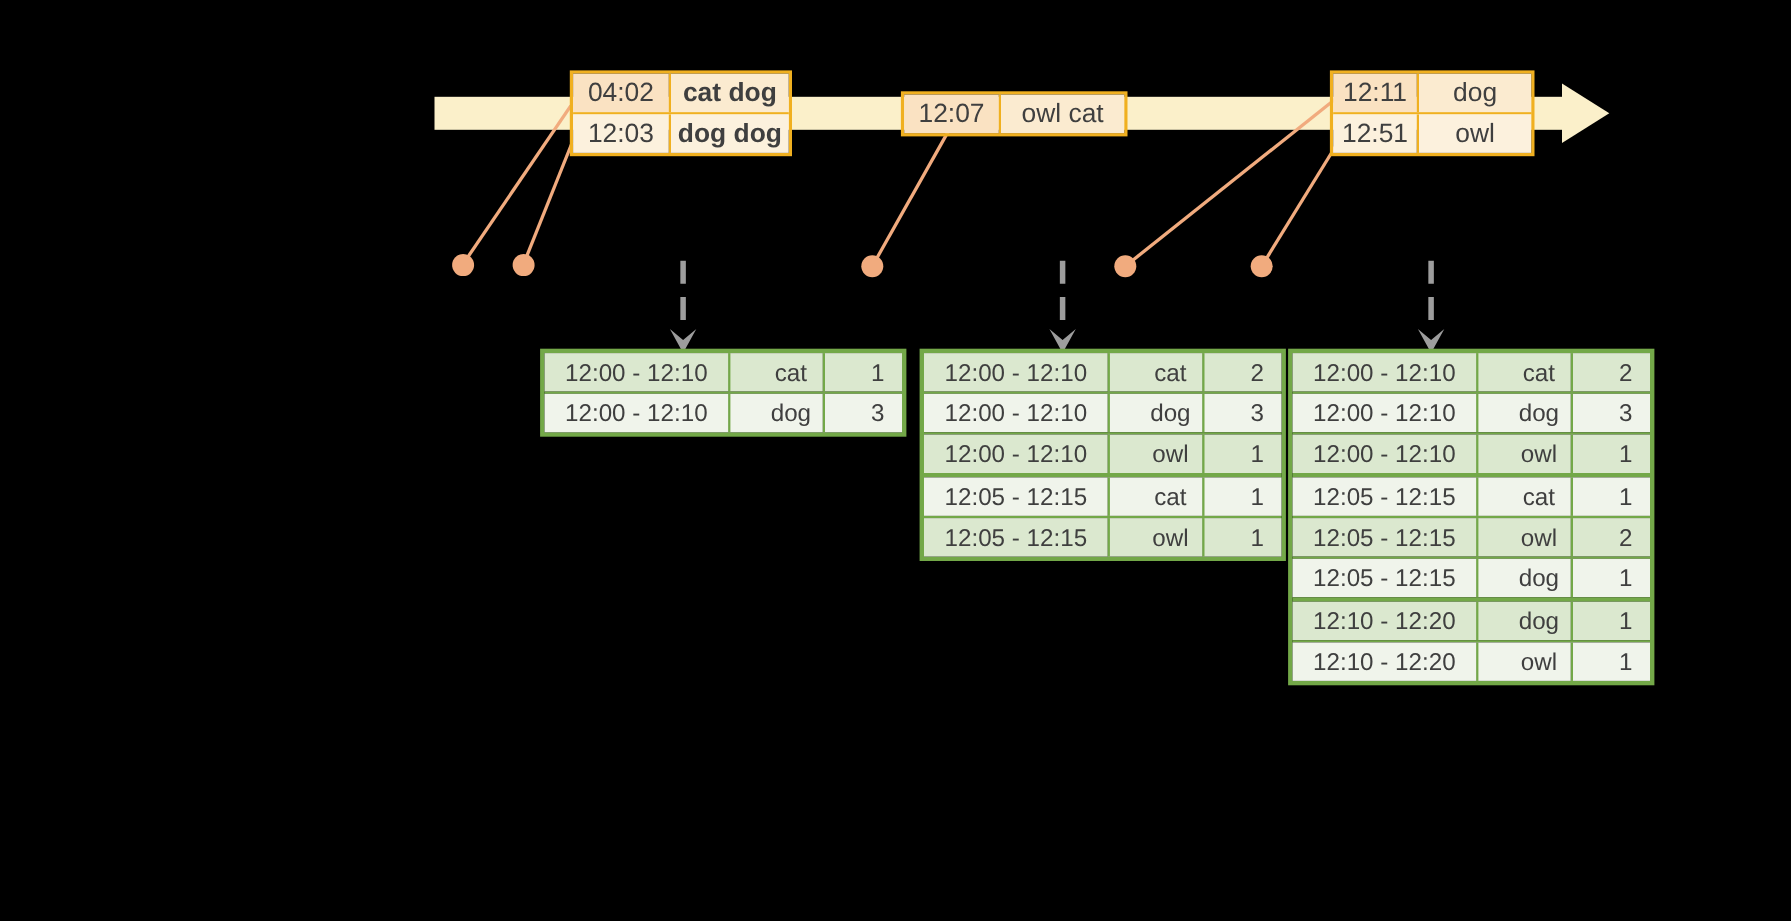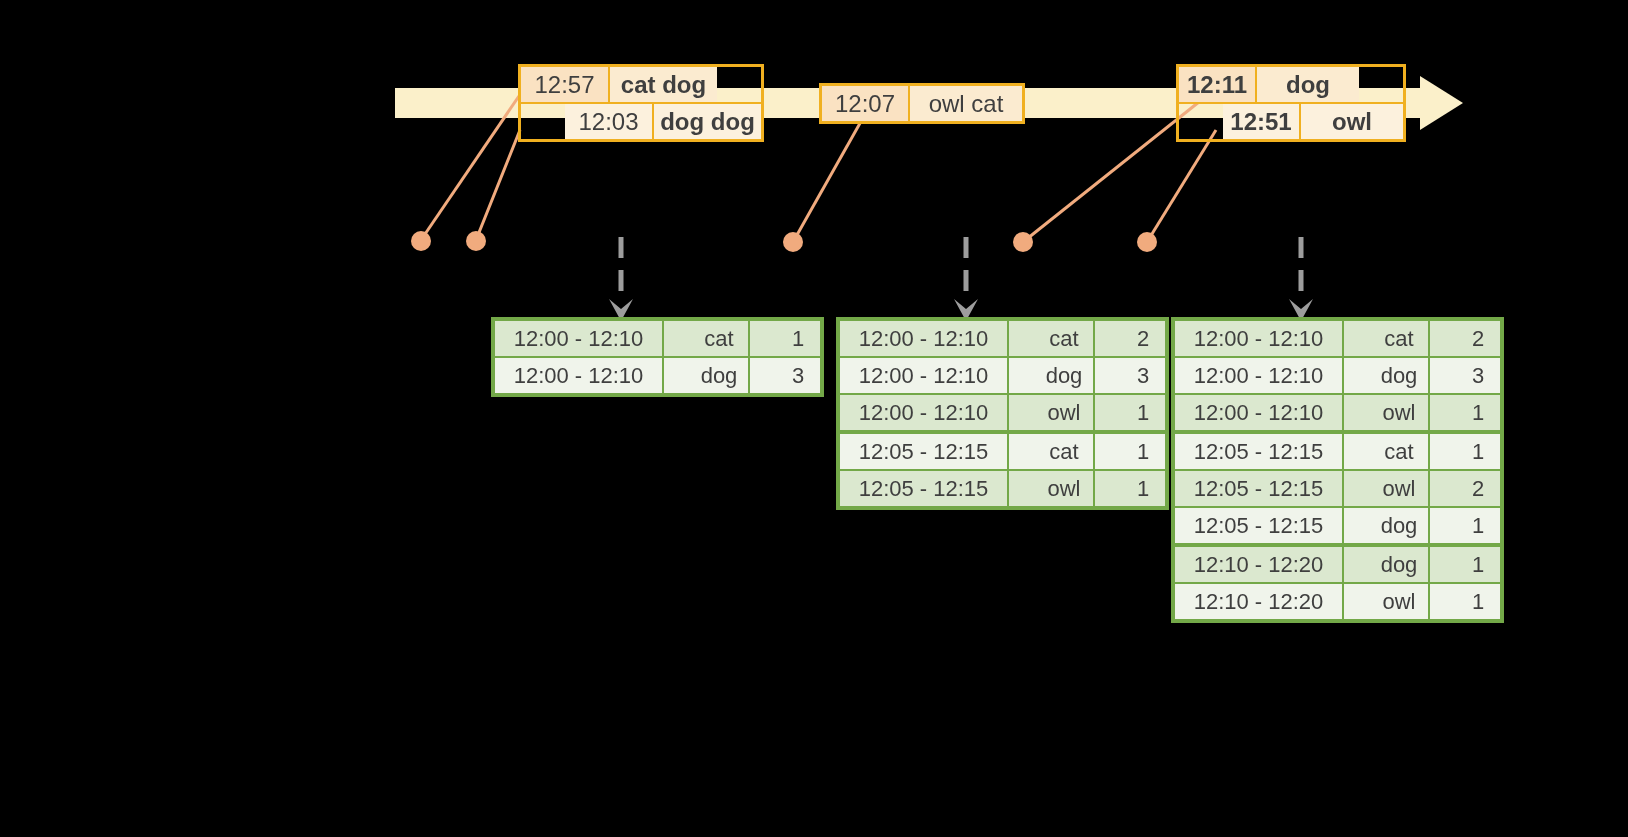--- a/index.html
+++ b/index.html
@@ -12,35 +12,35 @@
   #canvas{position:relative;width:1628px;height:837px;background:var(--background,#000);}
   #gfx{position:absolute;left:0;top:0;z-index:1;}
 
   
   .etable{
     position:absolute;z-index:2;
     border:3px solid var(--event_border);
     display:flex;flex-direction:column;
   }
   .erow{display:flex;}
-  .erow + .erow{border-top:2px solid var(--event_border);padding-left:44px;}
+  .erow + .erow{border-top:2px solid var(--event_border);}
   .ecell{
     height:35px;line-height:35px;text-align:center;
     font-size:24px;color:var(--text);
     white-space:nowrap;
   }
   .ecell + .ecell{border-left:2px solid var(--event_border);}
   .bg-peach{background:var(--event_cell_peach);}
   .bg-mid{background:var(--event_cell_mid);}
   .bg-light{background:var(--event_cell_light);}
   .e1{left:518px;top:64px;}
   .e1 .time{width:87px;} .e1 .word{width:107px;font-weight:bold;}
   .e2{left:819px;top:83px;}
   .e2 .time{width:86px;} .e2 .word{width:112px;}
-  .e3{left:1176px;top:64px;font-weight:bold;}
+  .e3{left:1209px;top:64px;}
   .e3 .time{width:76px;} .e3 .word{width:102px;}
 
   
   .rtable{
     position:absolute;z-index:2;
     border:4px solid var(--result_border);
     display:flex;flex-direction:column;
   }
   .rrow{display:flex;}
   .rrow + .rrow{border-top:2px solid var(--result_border);}
@@ -86,21 +86,21 @@
 
     <line x1="966" y1="237" x2="966" y2="302" stroke-width="5" stroke-dasharray="21 12" stroke="#9D9D9D"></line>
     <polygon points="954,299 966,309 978,299 966,321" fill="#9D9D9D"></polygon>
 
     <line x1="1301" y1="237" x2="1301" y2="302" stroke-width="5" stroke-dasharray="21 12" stroke="#9D9D9D"></line>
     <polygon points="1289,299 1301,309 1313,299 1301,321" fill="#9D9D9D"></polygon>
   </svg>
 
   <div class="etable e1">
     <div class="erow">
-      <div class="ecell time bg-peach">12:57</div>
+      <div class="ecell time bg-peach">04:02</div>
       <div class="ecell word bg-mid">cat dog</div>
     </div>
     <div class="erow">
       <div class="ecell time bg-light">12:03</div>
       <div class="ecell word bg-light">dog dog</div>
     </div>
   </div>
 
   <div class="etable e2">
     <div class="erow">

